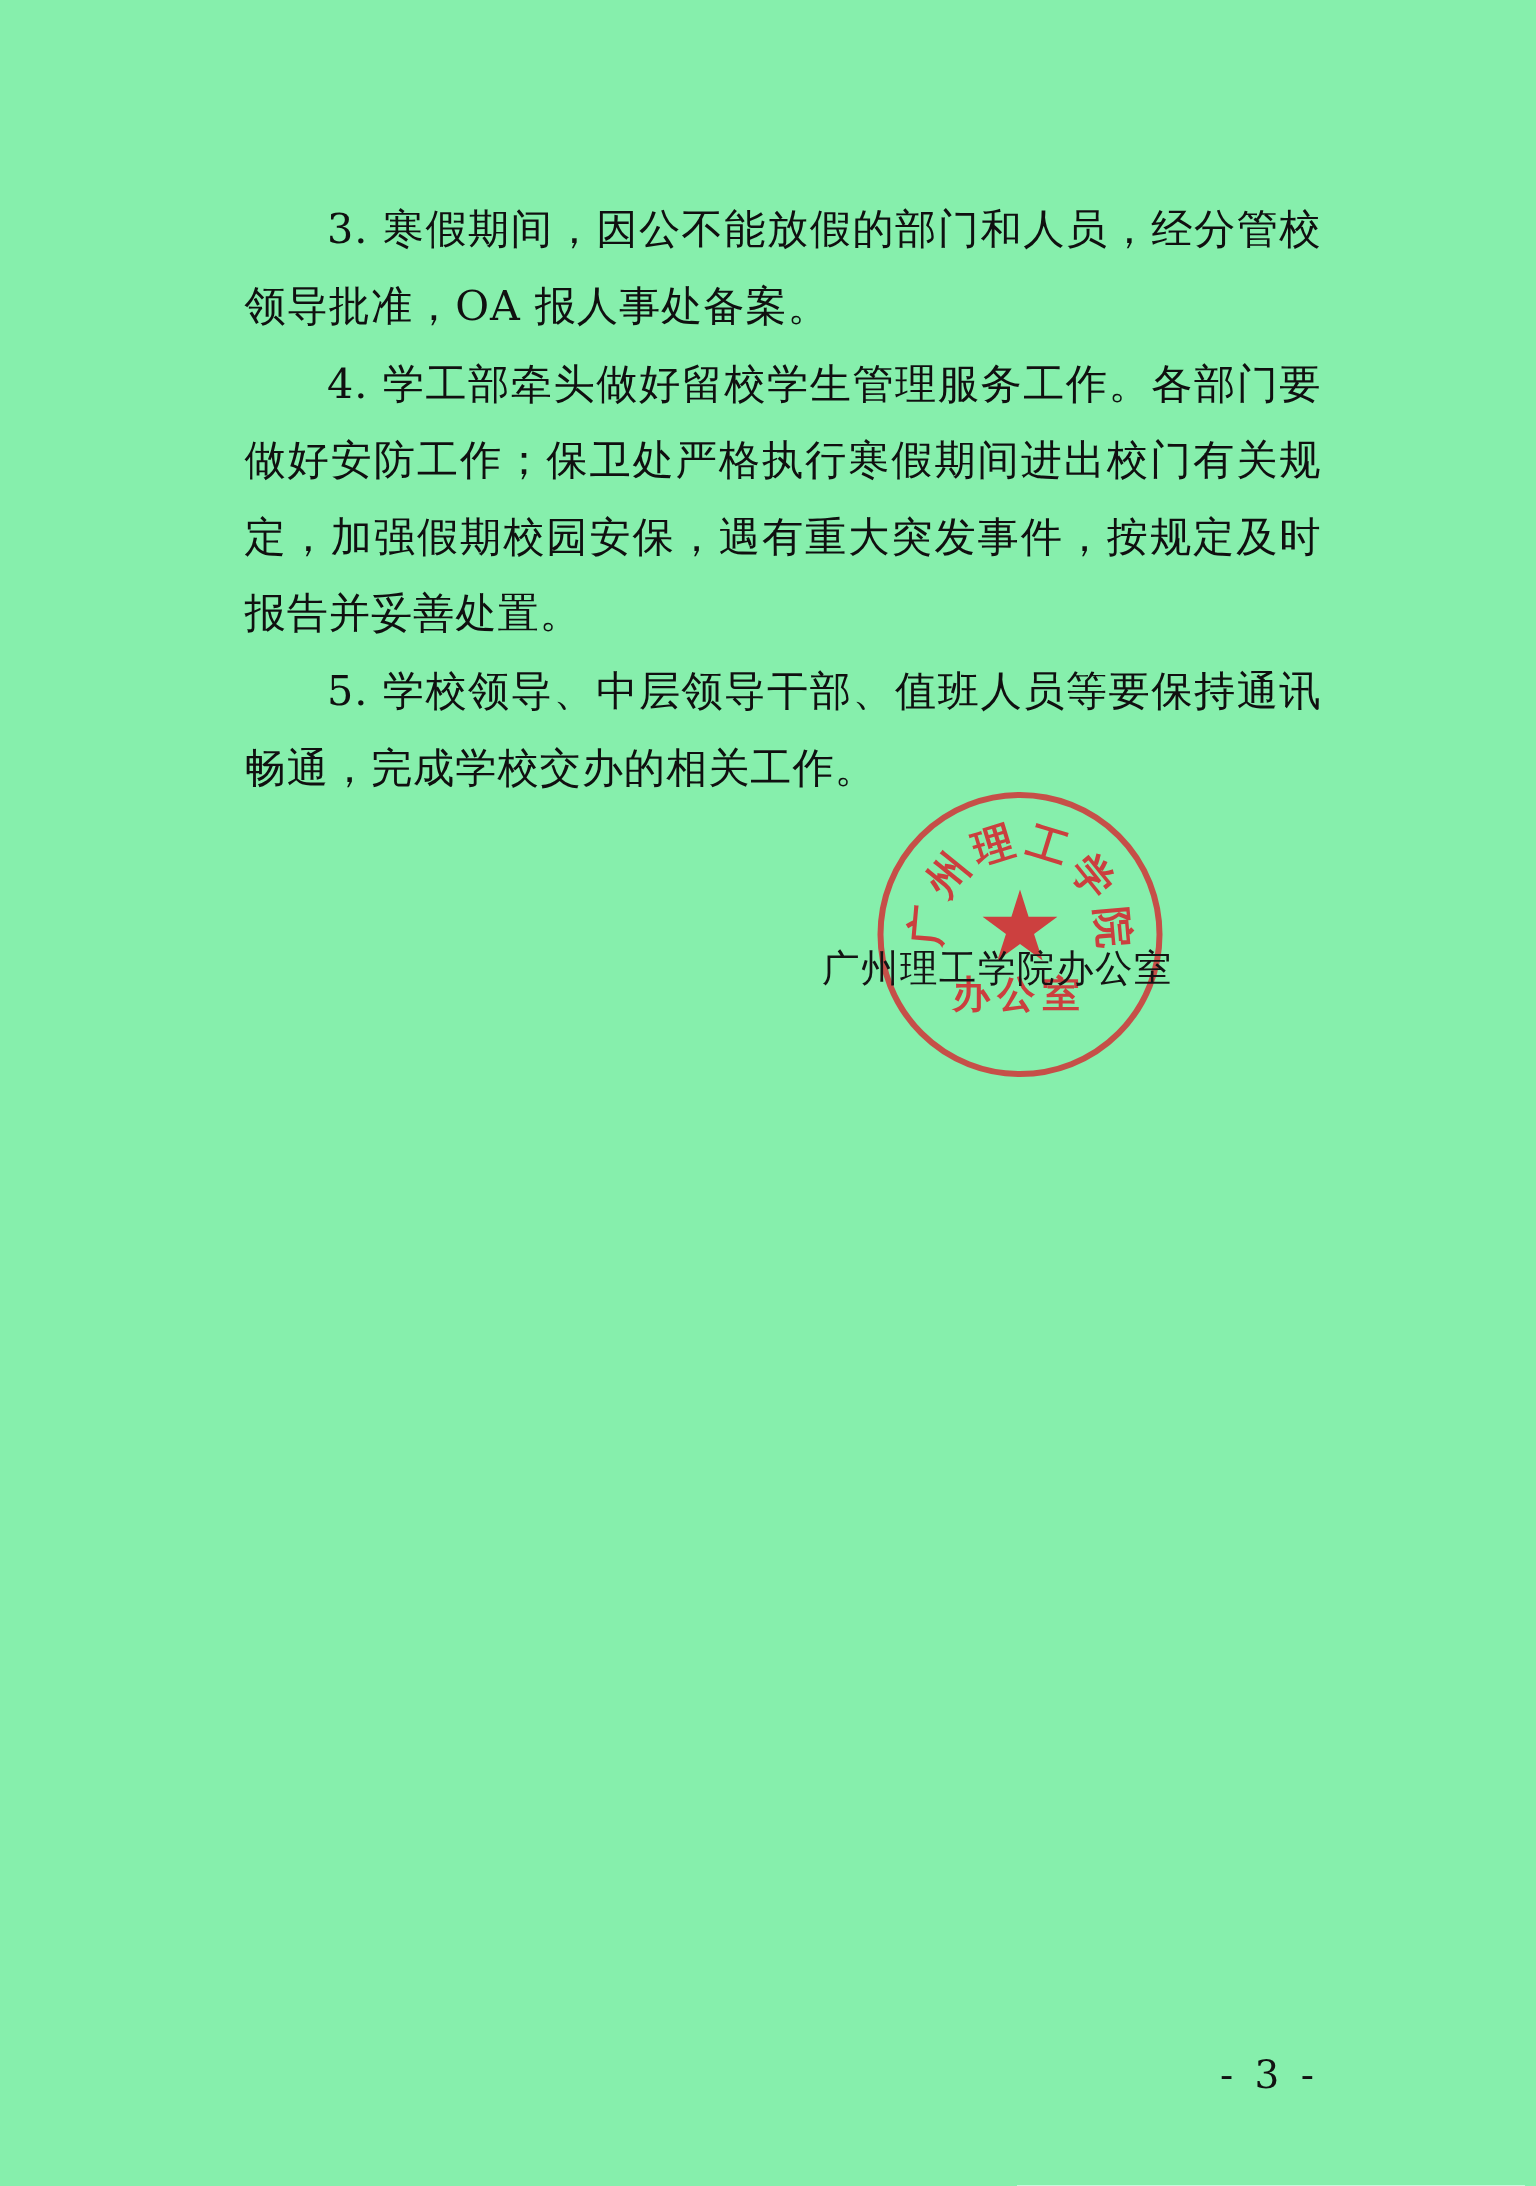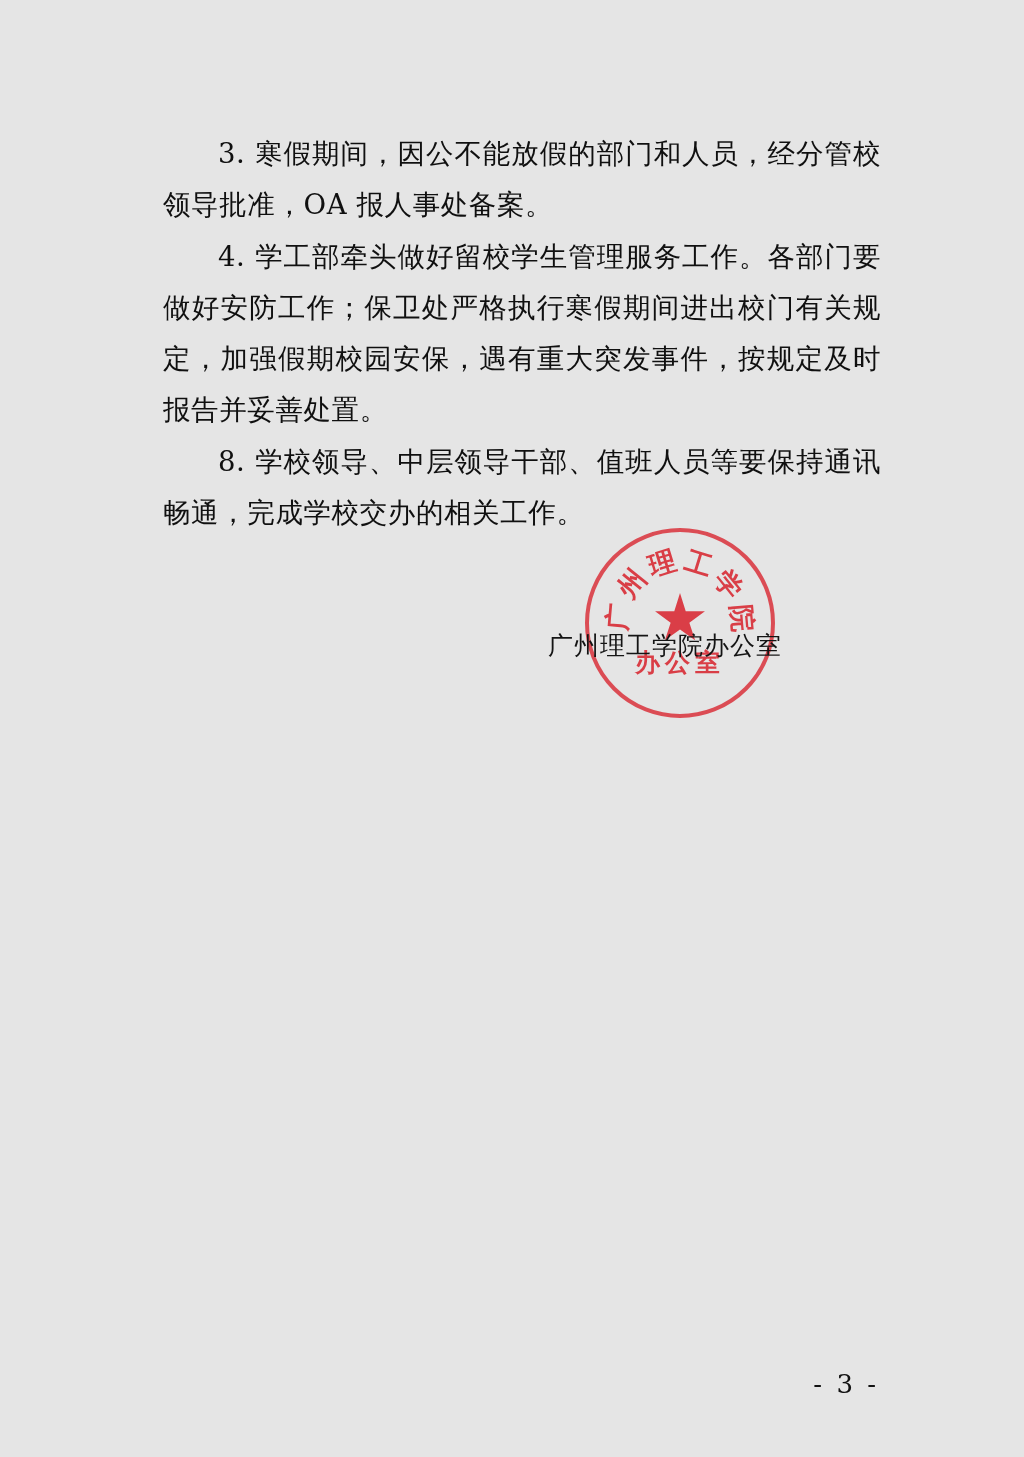--- a/index.html
+++ b/index.html
@@ -7,21 +7,21 @@
     padding: 0;
     background: #ffffff;
   }
   body {
     font-family: "DejaVu Serif", "Liberation Serif", serif;
   }
   .page {
     position: relative;
     width: 1024px;
     height: 1457px;
-    background: #e5e5e5;
+    background: #86efac;
     overflow: hidden;
   }
   .doc-body {
     position: absolute;
     left: 163px;
     top: 128px;
     width: 718px;
   }
   .para {
     font-family: "DejaVu Serif", "Liberation Serif", serif;
@@ -127,21 +127,21 @@
   }
 </style>
 </head>
 <body>
 
 <div class="page">
 
   <div class="doc-body">
     <p class="para">3. 寒假期间，因公不能放假的部门和人员，经分管校领导批准，OA 报人事处备案。</p>
     <p class="para">4. 学工部牵头做好留校学生管理服务工作。各部门要做好安防工作；保卫处严格执行寒假期间进出校门有关规定，加强假期校园安保，遇有重大突发事件，按规定及时报告并妥善处置。</p>
-    <p class="para">8. 学校领导、中层领导干部、值班人员等要保持通讯畅通，完成学校交办的相关工作。</p>
+    <p class="para">5. 学校领导、中层领导干部、值班人员等要保持通讯畅通，完成学校交办的相关工作。</p>
   </div>
 
   <div class="seal">
     <div class="seal-ring"></div>
     <div class="seal-star"></div>
     <div class="seal-top-text" id="seal-arc">
         <span style="transform: rotate(-85deg) translate(0px, -66px) rotate(0deg) translate(-13px, -14px);">广</span>
         <span style="transform: rotate(-51deg) translate(0px, -66px) rotate(0deg) translate(-13px, -14px);">州</span>
         <span style="transform: rotate(-17deg) translate(0px, -66px) rotate(0deg) translate(-13px, -14px);">理</span>
         <span style="transform: rotate(17deg) translate(0px, -66px) rotate(0deg) translate(-13px, -14px);">工</span>

